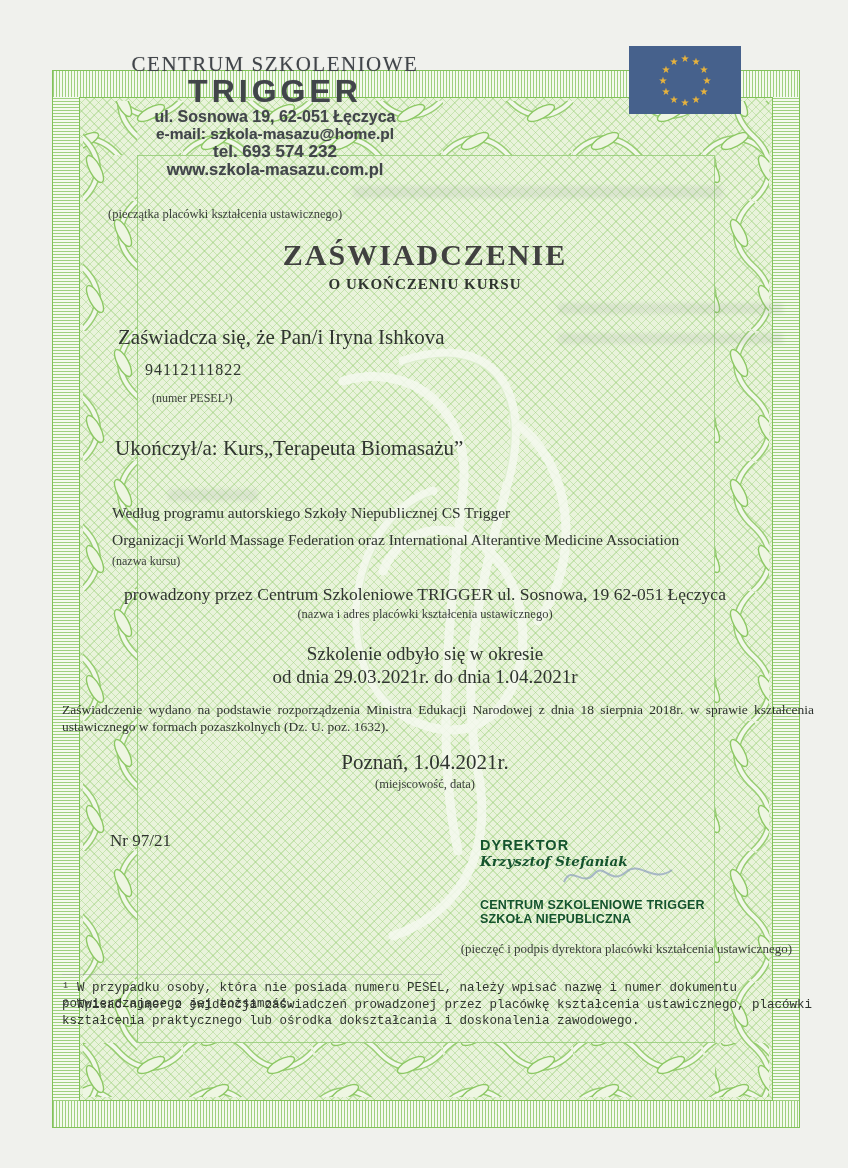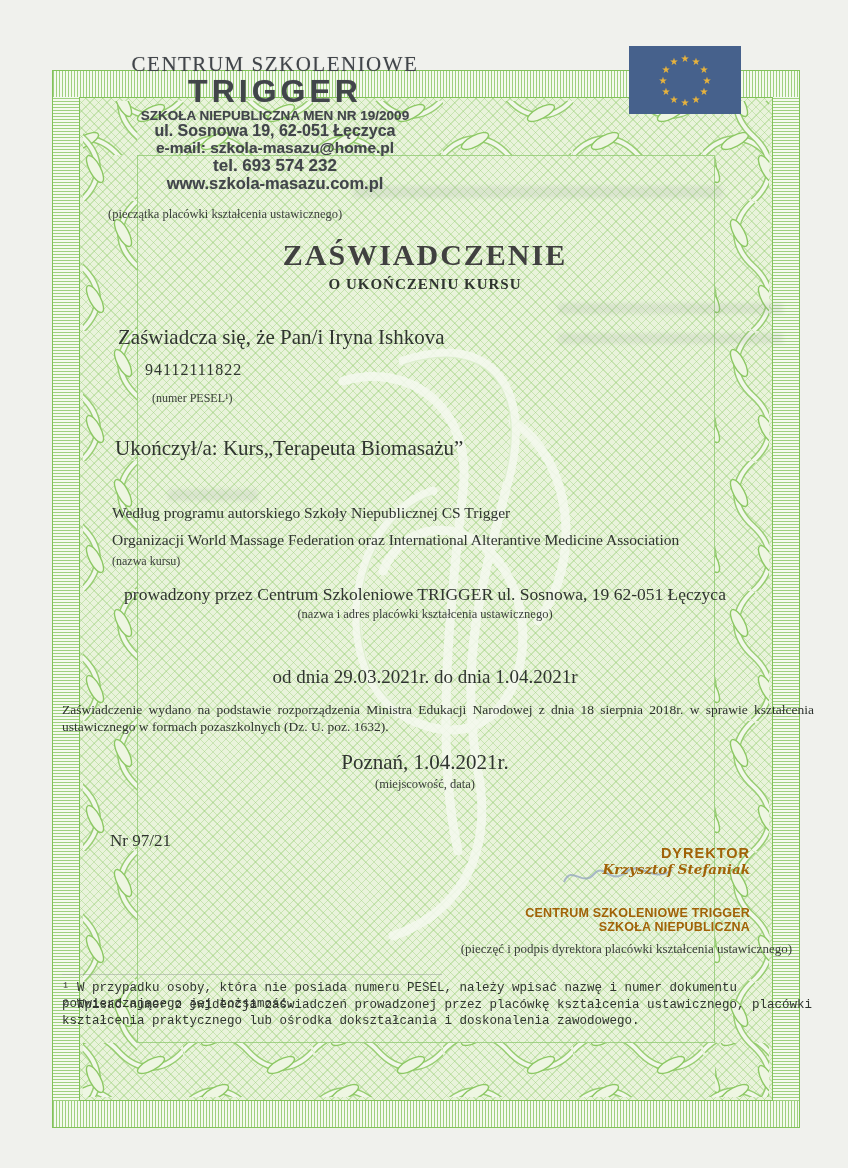--- a/index.html
+++ b/index.html
@@ -34,22 +34,22 @@
          color:#41454a;text-shadow:0 0 1px rgba(70,70,70,.35);line-height:1.06;}
   .stamp .l1{font-size:21px;letter-spacing:1.5px;font-family:"Liberation Serif",serif;}
   .stamp .l2{font-size:32px;font-weight:bold;letter-spacing:4px;font-family:"Liberation Sans",sans-serif;}
   .stamp .ls{font-family:"Liberation Sans",sans-serif;font-weight:bold;}
   .flag{position:absolute;left:629px;top:46px;width:112px;height:68px;z-index:9;}
   .cap{font-size:12.5px;color:#3a3f3a;text-align:center;}
   .title{font-size:30px;font-weight:bold;letter-spacing:2px;color:#404040;}
   .subtitle{font-size:15px;font-weight:bold;letter-spacing:1px;}
   .legal{font-size:13.5px;text-align:justify;line-height:1.25;}
   .foot{font-size:12.5px;line-height:1.28;font-family:Liberation Mono, monospace;}
-  .sig{position:absolute;left:480px;top:838px;width:270px;text-align:right;z-index:7;
-       color:#a16207;font-family:"Liberation Sans",sans-serif;line-height:1.1;margin-top:8px;}
+  .sig{position:absolute;left:480px;top:838px;width:270px;text-align:left;z-index:7;
+       color:#14532d;font-family:"Liberation Sans",sans-serif;line-height:1.1;}
   .sig .role{font-weight:bold;font-size:14.5px;letter-spacing:1px;}
   .sig .name{font-weight:bold;font-style:italic;font-size:13.5px;font-family:"DejaVu Serif",serif;}
   .sig .org{font-weight:bold;font-size:12.5px;letter-spacing:.2px;}
   .sigline{position:absolute;left:560px;top:862px;z-index:6;opacity:.7;}
   .footrule{position:absolute;left:62px;top:974px;width:380px;height:1px;background:#9aa39a;opacity:.5;z-index:6;}
 </style>
 </head>
 <body>
 
 <div class="page">
@@ -98,21 +98,20 @@
 
     <div class="ghost" style="left:300px;top:115px;width:370px;height:12px"></div>
     <div class="ghost" style="left:505px;top:232px;width:225px;height:11px"></div>
     <div class="ghost" style="left:505px;top:262px;width:225px;height:11px"></div>
     <div class="ghost" style="left:115px;top:418px;width:90px;height:12px"></div>
   </div>
 
   <div class="stamp">
     <div class="l1">CENTRUM SZKOLENIOWE</div>
     <div class="l2">TRIGGER</div>
-    <div class="ls" style="font-size:13.5px">SZKOŁA NIEPUBLICZNA MEN NR 19/2009</div>
     <div class="ls" style="font-size:16px">ul. Sosnowa 19, 62-051 Łęczyca</div>
     <div class="ls" style="font-size:15.5px">e-mail: szkola-masazu@home.pl</div>
     <div class="ls" style="font-size:17px">tel. 693 574 232</div>
     <div class="ls" style="font-size:16.5px">www.szkola-masazu.com.pl</div>
   </div>
 
   <svg class="flag" viewBox="0 0 112 68">
     <rect width="112" height="68" fill="#46618c"></rect>
     <g fill="#e8b33c" font-size="10" text-anchor="middle" font-family="'DejaVu Sans',sans-serif">
       <text x="56" y="16">★</text>
@@ -141,20 +140,21 @@
 
   <div class="txt" style="left:115px;top:436px;font-size:21px">Ukończył/a: Kurs„Terapeuta Biomasażu”</div>
 
   <div class="txt" style="left:112px;top:504px;font-size:15.5px">Według programu autorskiego Szkoły Niepublicznej CS Trigger</div>
   <div class="txt" style="left:112px;top:531px;font-size:15.5px">Organizacji World Massage Federation oraz International Alterantive Medicine Association</div>
   <div class="txt cap" style="left:112px;top:554px;font-size:12px">(nazwa kursu)</div>
 
   <div class="txt center" style="top:584px;font-size:17.5px">prowadzony przez Centrum Szkoleniowe TRIGGER ul. Sosnowa, 19 62-051 Łęczyca</div>
   <div class="txt center cap" style="top:607px">(nazwa i adres placówki kształcenia ustawicznego)</div>
 
+  <div class="txt center" style="top:643px;font-size:19px">Szkolenie odbyło się w okresie</div>
   <div class="txt center" style="top:666px;font-size:19px">od dnia 29.03.2021r. do dnia 1.04.2021r</div>
 
   <div class="txt legal" style="left:62px;top:702px;width:752px">Zaświadczenie wydano na podstawie rozporządzenia Ministra Edukacji Narodowej z dnia 18 sierpnia 2018r. w sprawie kształcenia ustawicznego w formach pozaszkolnych (Dz. U. poz. 1632).</div>
 
   <div class="txt center" style="top:750px;font-size:21px">Poznań, 1.04.2021r.</div>
   <div class="txt center cap" style="top:777px">(miejscowość, data)</div>
 
   <div class="txt" style="left:110px;top:831px;font-size:17px">Nr 97/21</div>
 
   <div class="sig">

